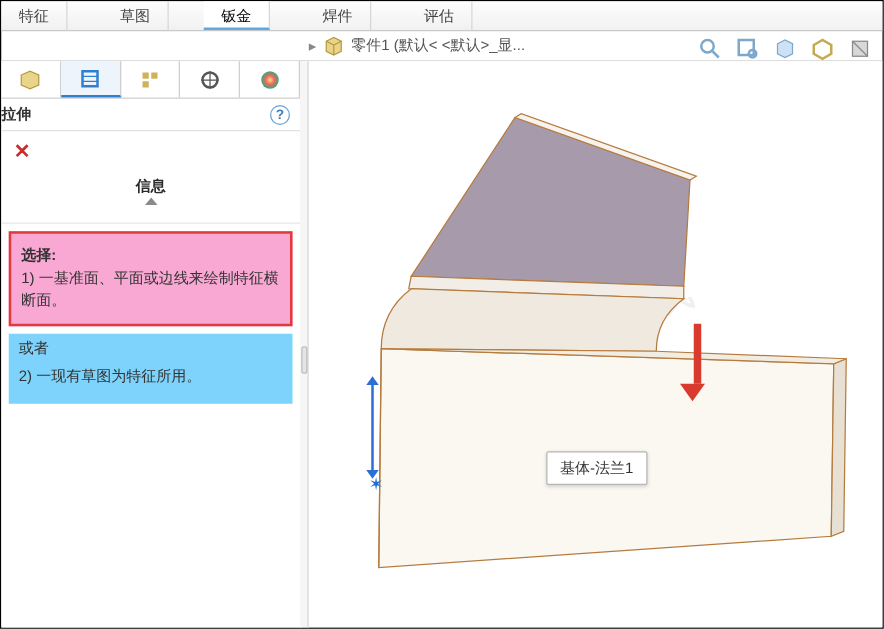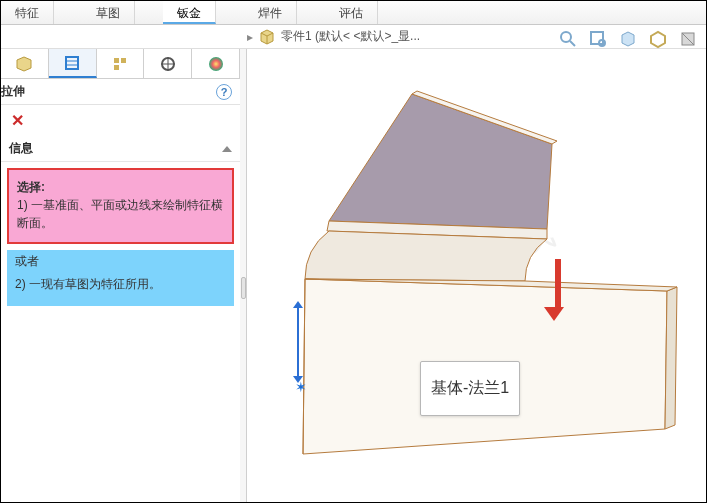--- a/index.html
+++ b/index.html
@@ -106,24 +106,25 @@
     font-size: 16px;
     font-weight: bold;
     padding: 6px 10px;
     cursor: pointer;
   }
 
   .section-header {
     display: flex;
     align-items: center;
     justify-content: space-between;
-    padding: 4px 8px 4px 8px;
+    padding: 4px 8px 14px 8px;
     font-weight: bold;
     color: #2a2a2a;
     border-bottom: 1px solid #e6e6e6;
+    flex-direction: column;
   }
   .chev-up {
     width: 0; height: 0;
     border-left: 5px solid transparent;
     border-right: 5px solid transparent;
     border-bottom: 6px solid #8a8a8a;
     cursor: pointer;
   }
 
   .info-box {
@@ -175,26 +176,26 @@
     position: absolute;
     left: 50%; top: 45%;
     transform: translate(-50%,-50%) rotate(-18deg);
     font-size: 40px;
     color: rgba(0,0,0,0.06);
     pointer-events: none;
     white-space: nowrap;
   }
   .tooltip {
     position: absolute;
-    left: 173px;
+    left: 190px;
     top: 312px;
     background: #fff;
     border: 1px solid #b7b7b7;
-    padding: 16px 10px;
-    font-size: 16px;
+    padding: 4px 10px;
+    font-size: 12px;
     color: #333;
     border-radius: 2px;
     box-shadow: 0 1px 3px rgba(0,0,0,0.15);
   }
   .red-arrow {
     position: absolute;
     left: 304px;
     top: 210px;
   }
   .red-arrow .shaft {

